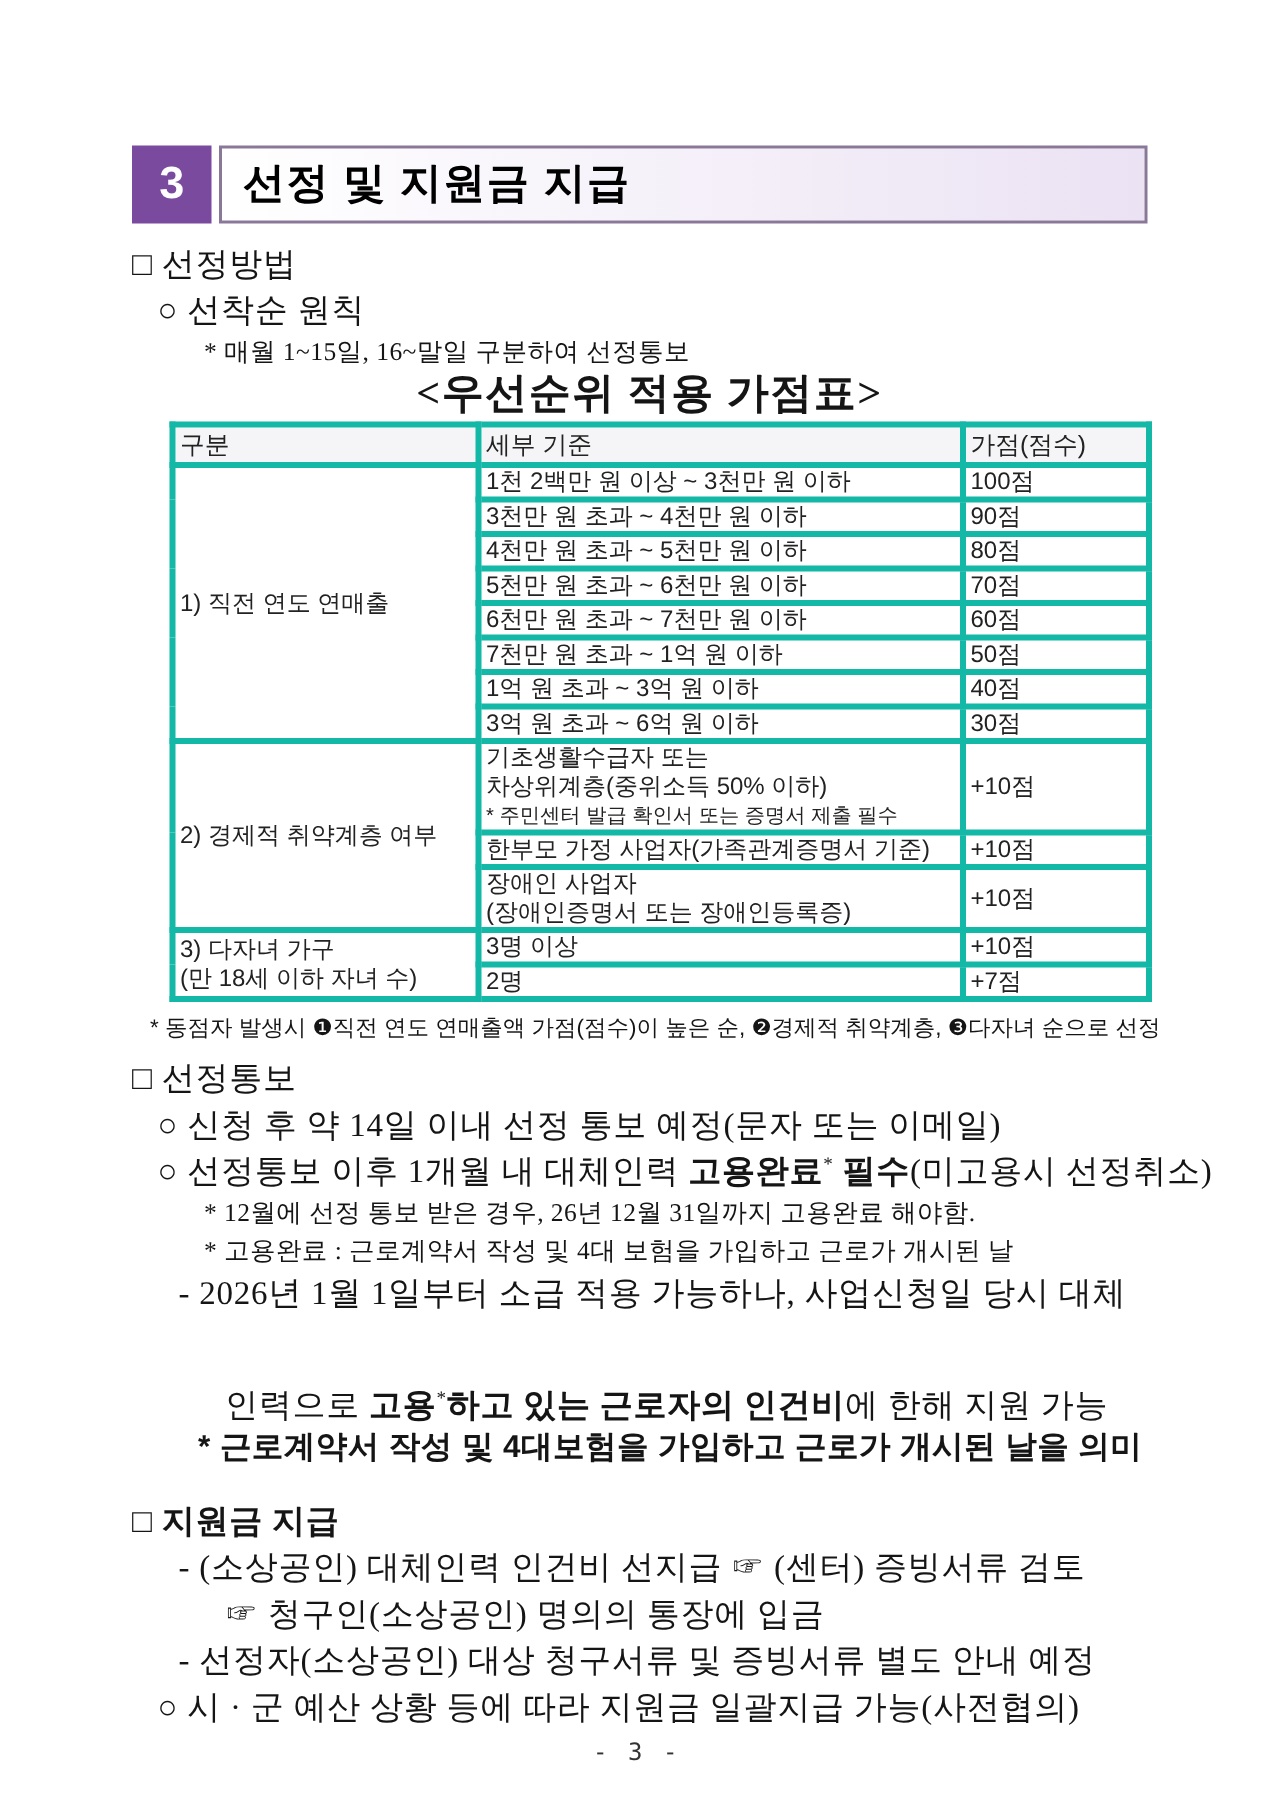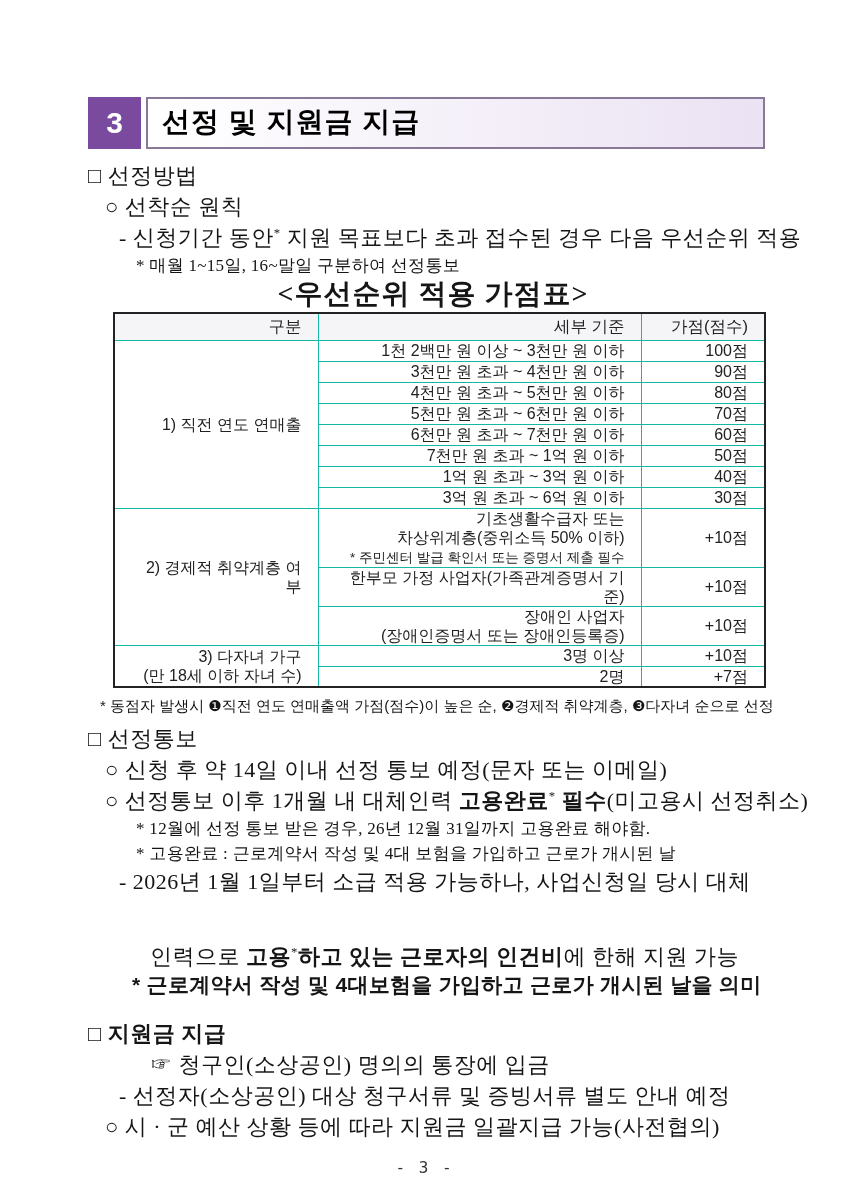--- a/index.html
+++ b/index.html
@@ -59,23 +59,23 @@
     line-height:29px; margin-top:1px; letter-spacing:1px;
   }
   table.score {
     border-collapse:collapse; table-layout:fixed;
     margin:4px 0 0 25px;
     font-family:"Liberation Sans","DejaVu Sans",sans-serif;
     font-size:16px; color:#222;
     border:2px solid #222;
   }
   table.score th, table.score td {
-    border:1px solid #14b8a6;
-    text-align:right; vertical-align:middle;
-    padding:0 16px; overflow:hidden;
+    border:4px solid #14b8a6;
+    text-align:left; vertical-align:middle;
+    padding:0 3px; overflow:hidden;
   }
   table.score th {
     height:27px; background:var(--table-header-bg,#f5f4f6);
     font-weight:normal; font-size:16.5px;
   }
   table.score td { height:21px; line-height:19px; }
   td.multi { line-height:18px; padding:2px 3px; }
   .cell-note { font-size:13.5px; }
   .tbl-foot {
     font-family:Liberation Sans, sans-serif;
@@ -102,21 +102,20 @@
     <div class="num-box">3</div>
     <div class="title-box">
       <span>선정 및 지원금 지급</span>
     </div>
   </div>
 
   <div class="content">
 
     <p class="ln square">□ 선정방법</p>
     <p class="ln circle">○ 선착순 원칙</p>
-    <p class="ln dash"><span>- 신청기간 동안</span><sup>*</sup><span> 지원 목표보다 초과 접수된 경우 다음 우선순위 적용</span></p>
     <p class="note">* 매월 1~15일, 16~말일 구분하여 선정통보</p>
 
     <h3 class="tbl-title">&lt;우선순위 적용 가점표&gt;</h3>
 
     <table class="score">
       <colgroup>
           <col style="width:204px">
           <col style="width:323px">
           <col style="width:124px">
         </colgroup>
@@ -203,19 +202,20 @@
     <p class="ln square gap-m">□ 선정통보</p>
     <p class="ln circle">○ 신청 후 약 14일 이내 선정 통보 예정(문자 또는 이메일)</p>
     <p class="ln circle"><span>○ 선정통보 이후 1개월 내 대체인력 </span><b>고용완료</b><sup>*</sup><b> 필수</b><span>(미고용시 선정취소)</span></p>
     <p class="note">* 12월에 선정 통보 받은 경우, 26년 12월 31일까지 고용완료 해야함.</p>
     <p class="note">* 고용완료 : 근로계약서 작성 및 4대 보험을 가입하고 근로가 개시된 날</p>
     <p class="ln dash">- 2026년 1월 1일부터 소급 적용 가능하나, 사업신청일 당시 대체</p>
     <p class="ln cont"><span>인력으로 </span><b>고용</b><sup>*</sup><b>하고 있는 근로자의 인건비</b><span>에 한해 지원 가능</span></p>
     <p class="note sans-bold">* 근로계약서 작성 및 4대보험을 가입하고 근로가 개시된 날을 의미</p>
 
     <p class="ln square gap-s">□ 지원금 지급</p>
+    <p class="ln dash">- (소상공인) 대체인력 인건비 선지급 ☞ (센터) 증빙서류 검토</p>
     <p class="ln arrow">☞ 청구인(소상공인) 명의의 통장에 입금</p>
     <p class="ln dash">- 선정자(소상공인) 대상 청구서류 및 증빙서류 별도 안내 예정</p>
     <p class="ln circle">○ 시 · 군 예산 상황 등에 따라 지원금 일괄지급 가능(사전협의)</p>
   </div>
 
   <div class="page-number">- 3 -</div>
 </div>
 
 </body></html>

